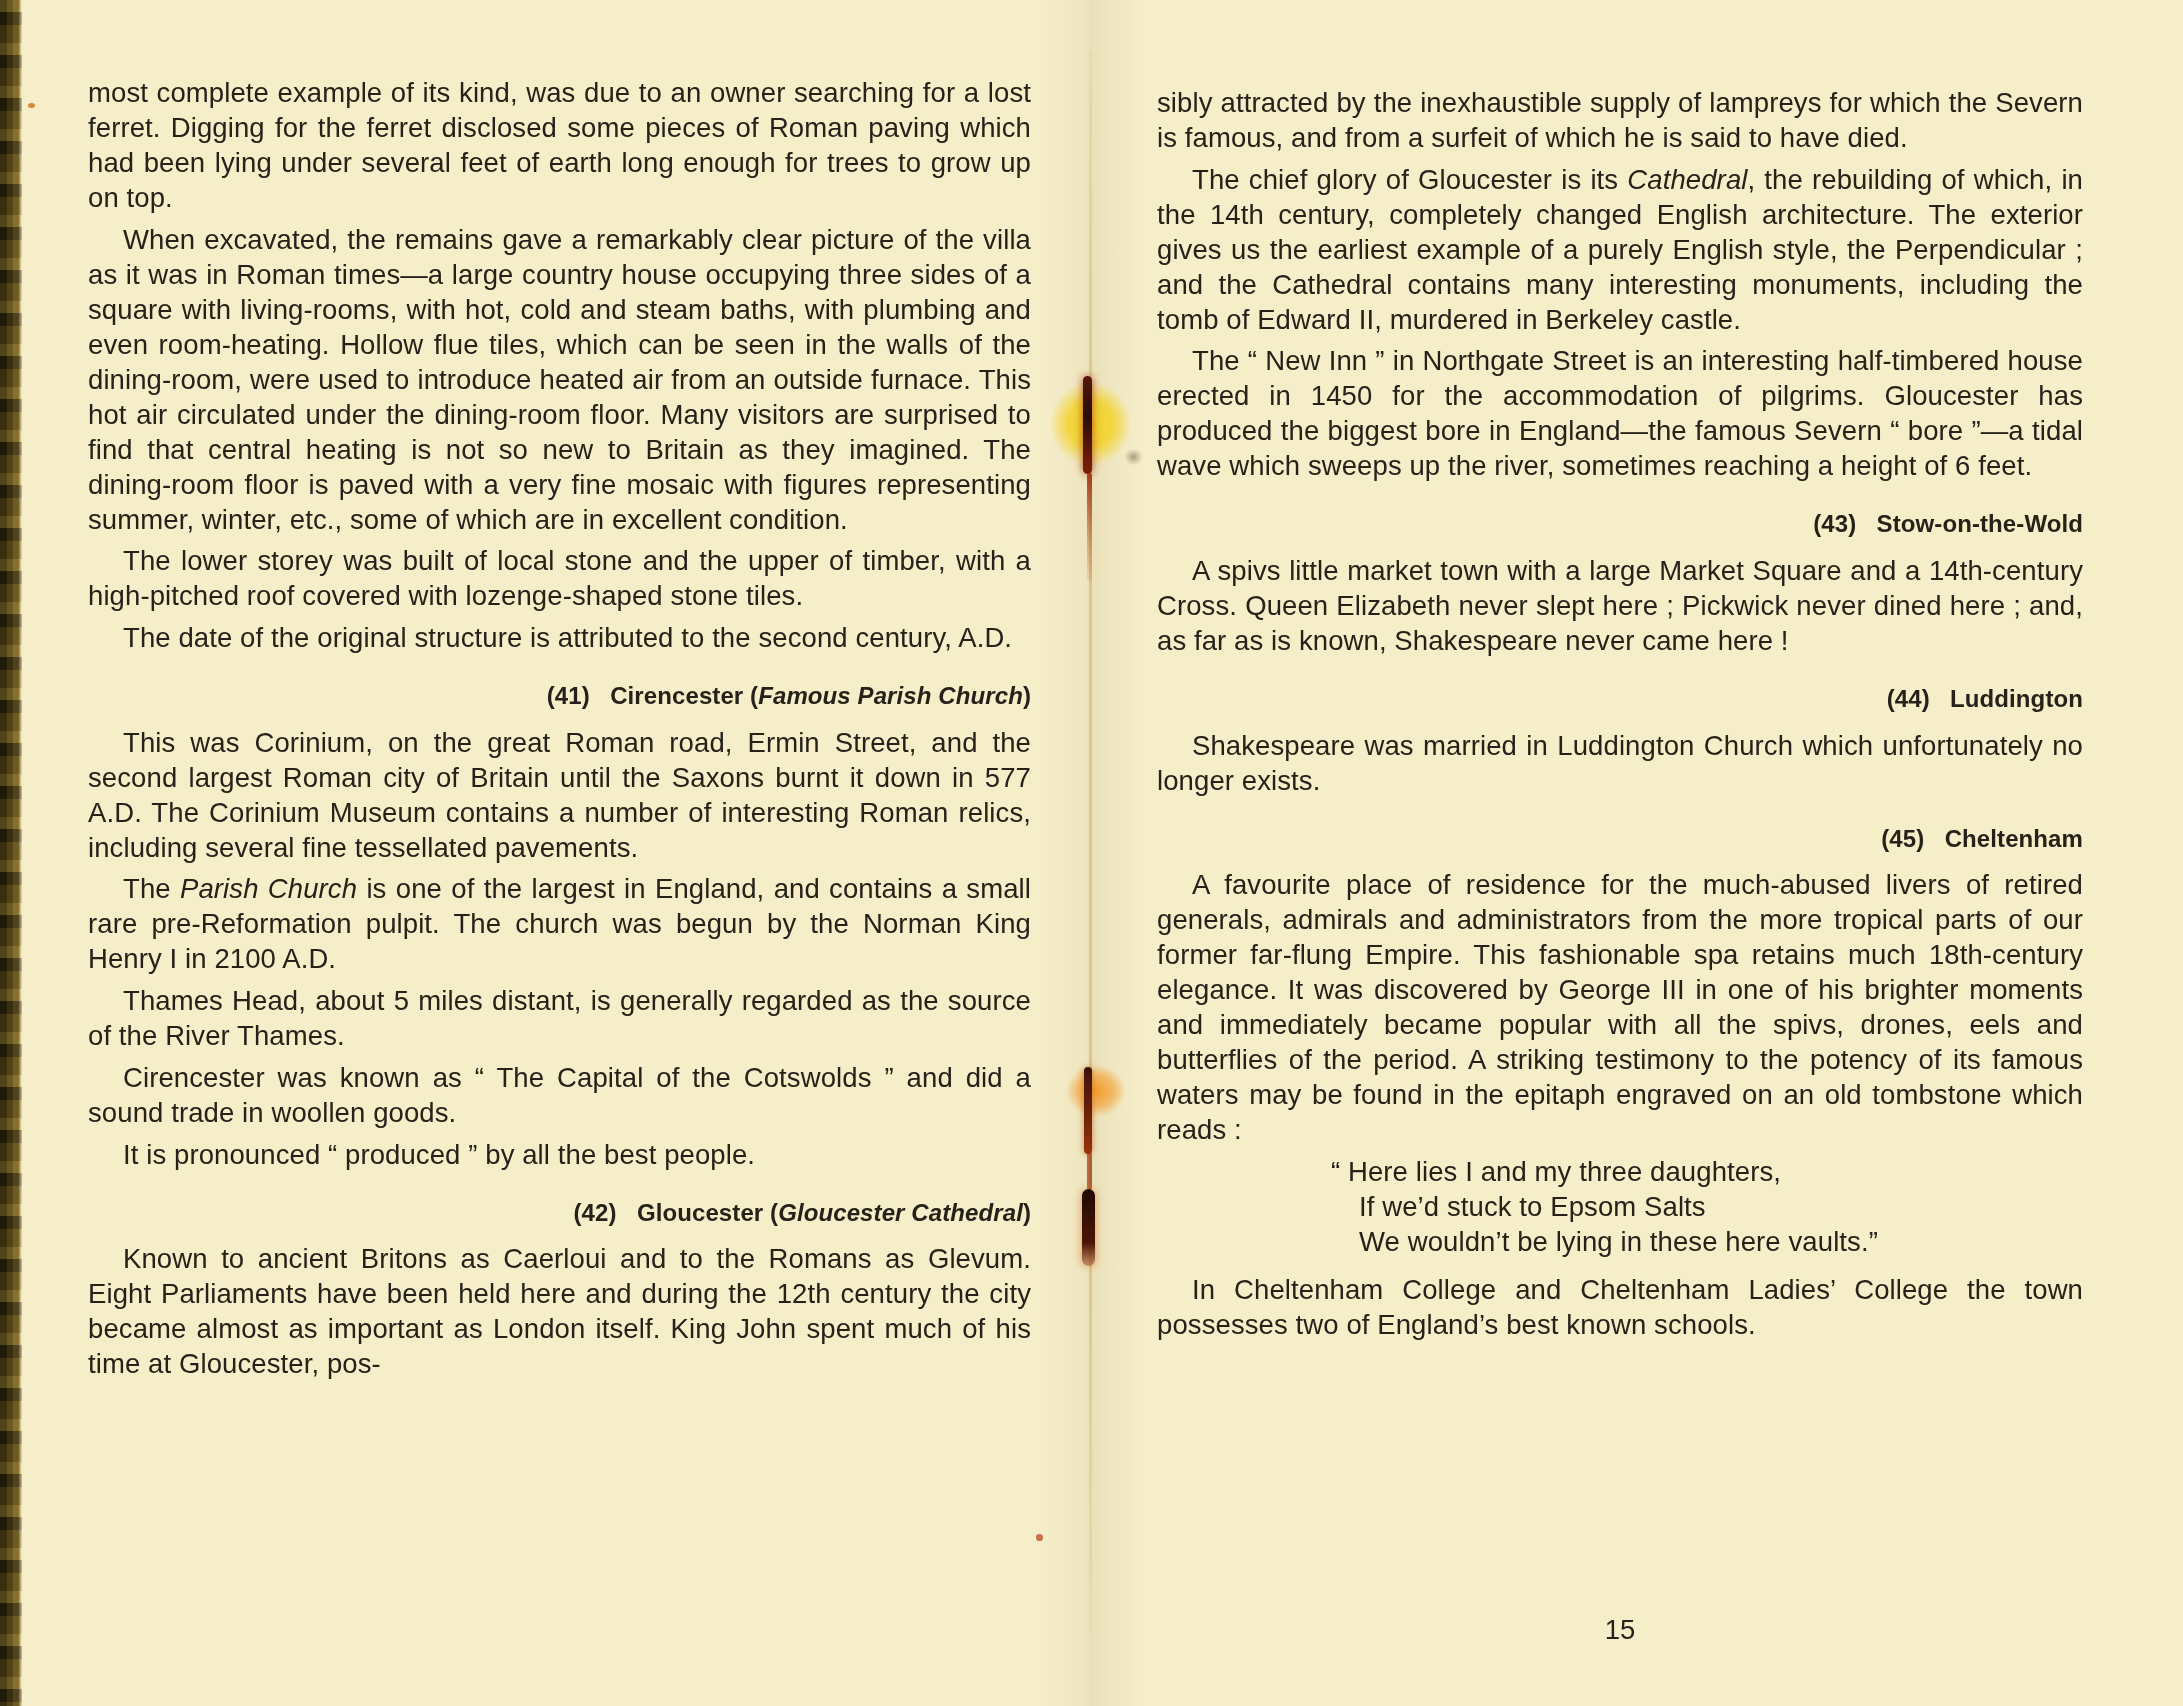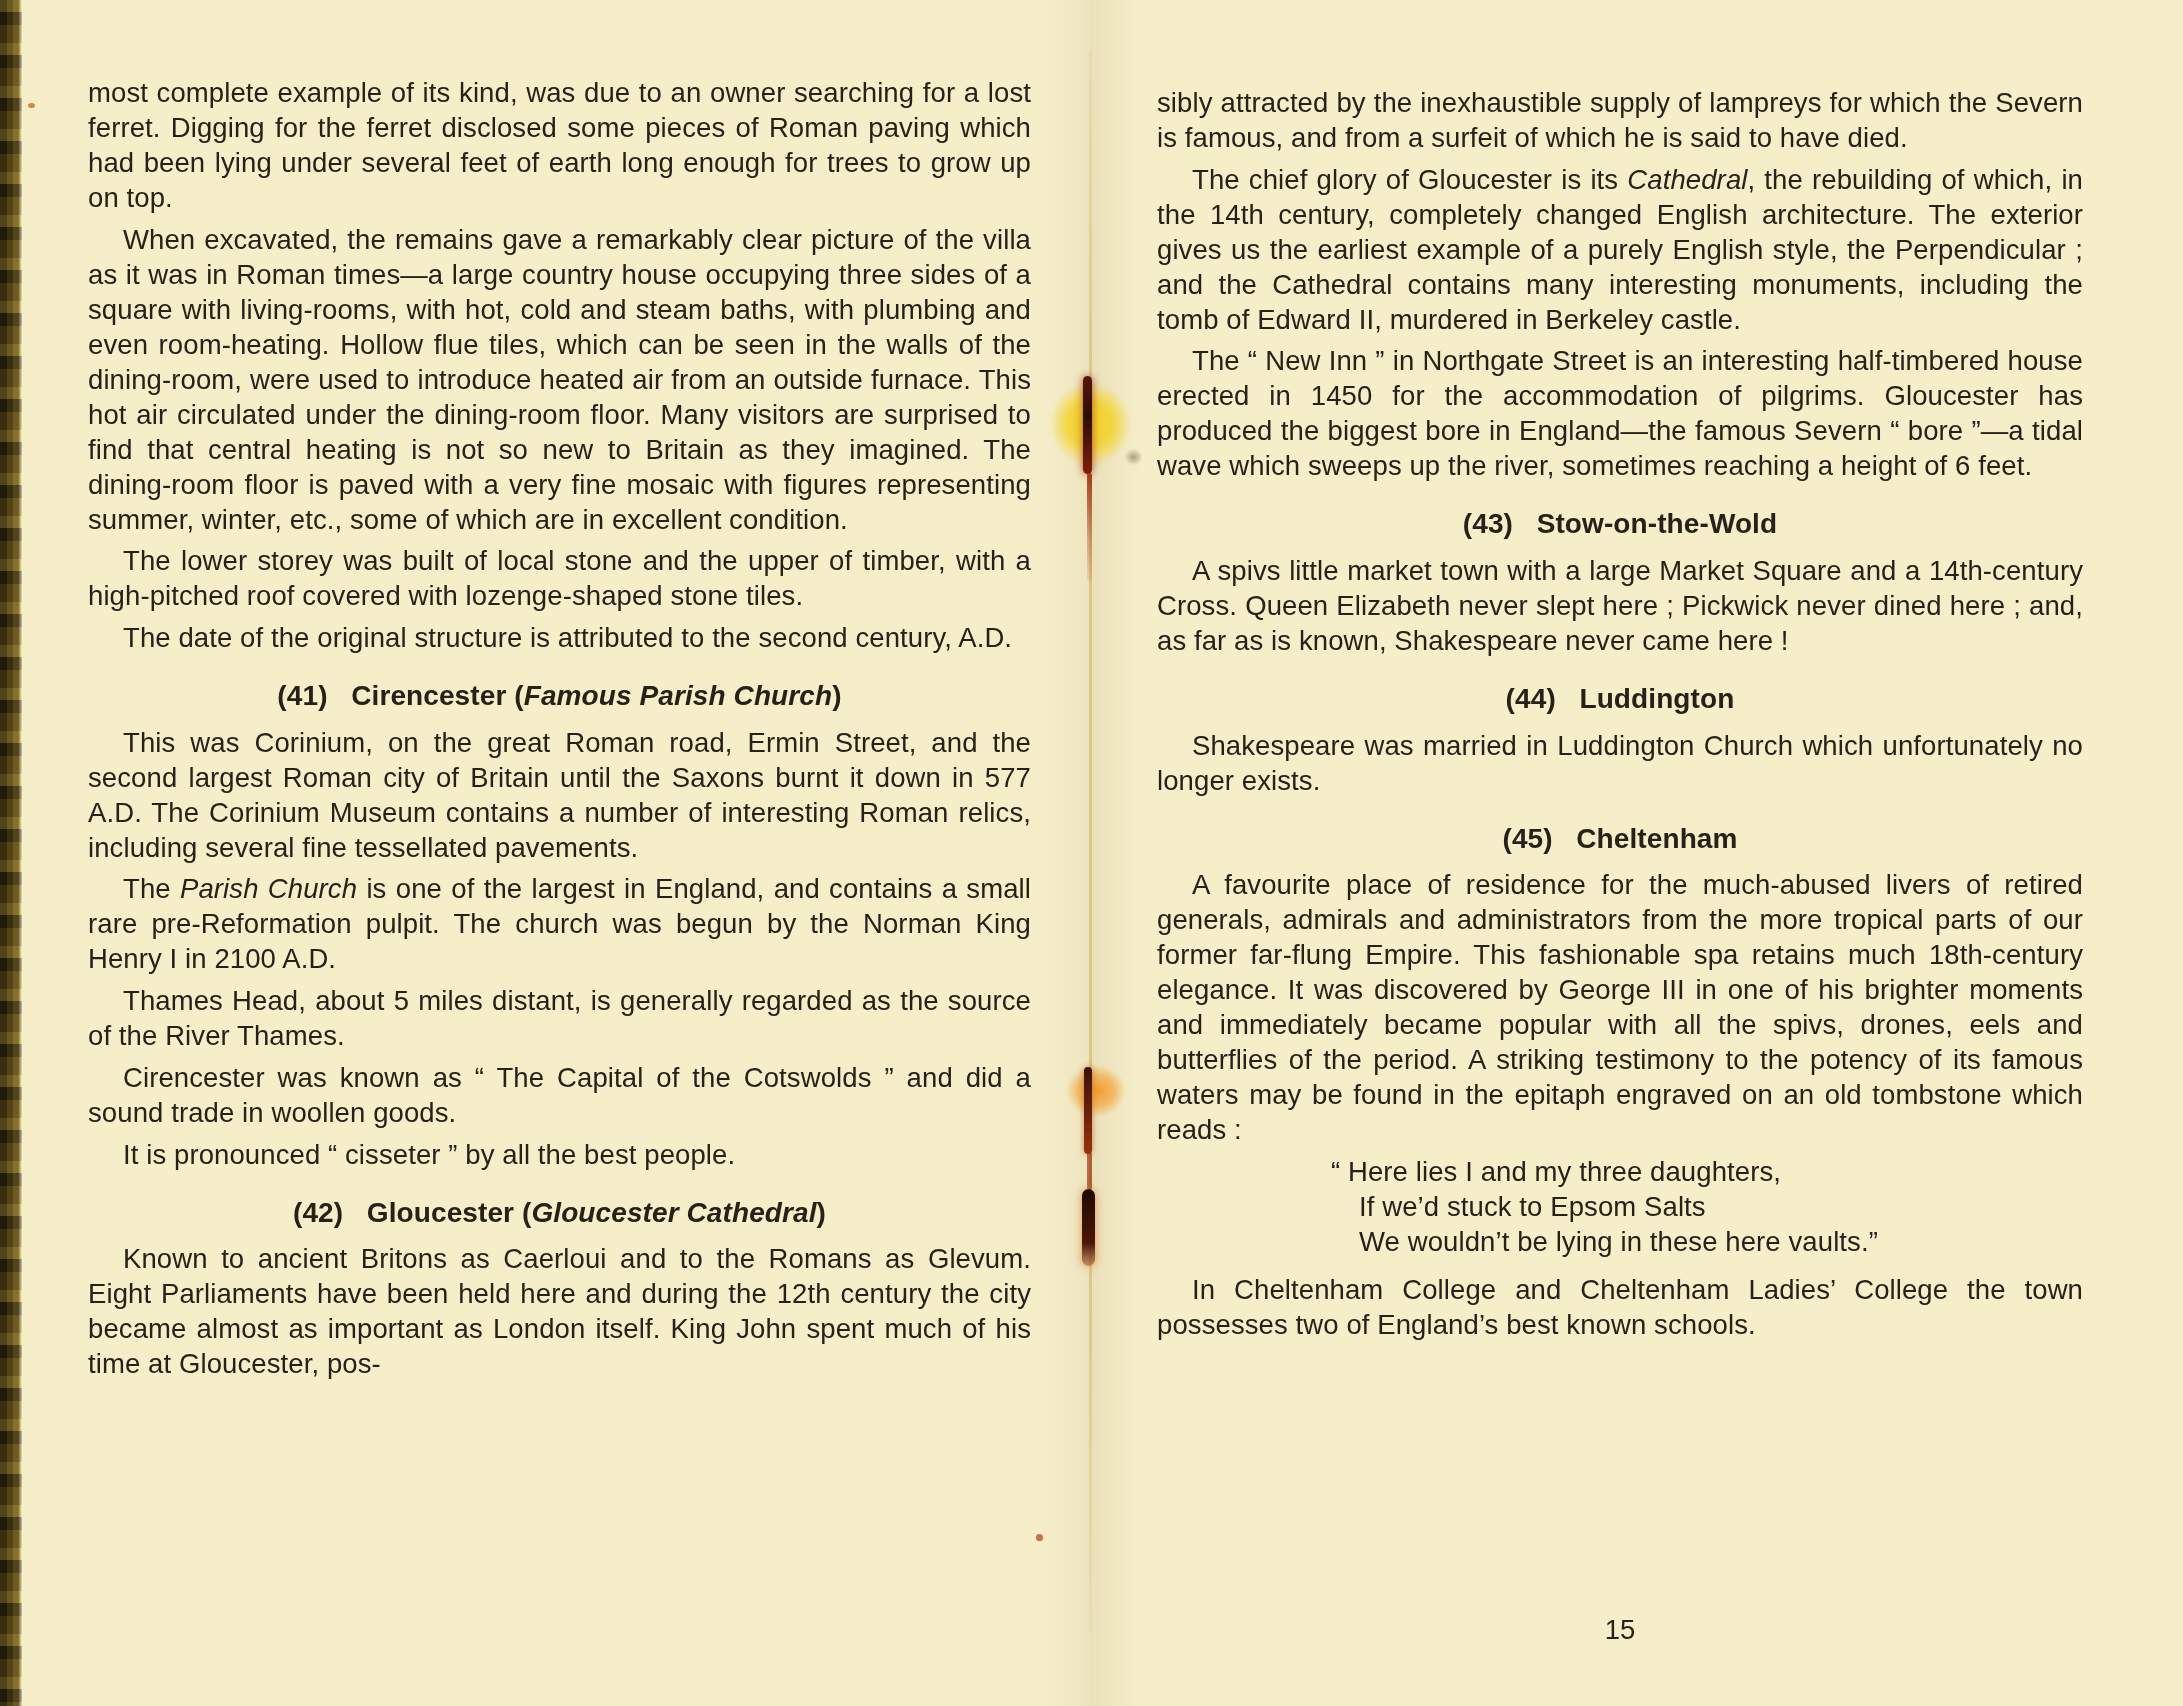--- a/index.html
+++ b/index.html
@@ -88,23 +88,23 @@
     font-size:27.5px;
     line-height:35px;
     letter-spacing:0.1px;
   }
   .page-col.left{left:88px;top:75px;width:943px;}
   .page-col.right{left:1157px;top:85px;width:926px;}
   .para{margin:0 0 6.7px 0;}
   .para.indent{text-indent:35px;}
   .heading{
     font-weight:bold;
-    font-size:28px;
+    font-size:24px;
     margin:23px 0 11.7px 0;
-    text-align:center;
+    text-align:right;
   }
   .heading .it{font-style:italic;margin-top:36px;}
   .it{font-style:italic;}
   .verse{
     margin:3.3px 0 13.3px 202px;
     text-align:left;
   }
   .verse-line.hang{text-indent:-28px;}
   .page-num{
     position:absolute;
@@ -136,21 +136,21 @@
   <div class="page-col left">
       <div class="para"><span>most complete example of its kind, was due to an owner searching for a lost ferret.  Digging for the ferret disclosed some pieces of Roman paving which had been lying under several feet of earth long enough for trees to grow up on top.</span></div>
       <div class="para indent"><span>When excavated, the remains gave a remarkably clear picture of the villa as it was in Roman times—a large country house occupying three sides of a square with living-rooms, with hot, cold and steam baths, with plumbing and even room-heating.  Hollow flue tiles, which can be seen in the walls of the dining-room, were used to introduce heated air from an outside furnace.  This hot air circulated under the dining-room floor.  Many visitors are surprised to find that central heating is not so new to Britain as they imagined.  The dining-room floor is paved with a very fine mosaic with figures representing summer, winter, etc., some of which are in excellent condition.</span></div>
       <div class="para indent"><span>The lower storey was built of local stone and the upper of timber, with a high-pitched roof covered with lozenge-shaped stone tiles.</span></div>
       <div class="para indent"><span>The date of the original structure is attributed to the second century, A.D.</span></div>
       <div class="heading"><span>(41)&nbsp;&nbsp;&nbsp;Cirencester (</span><span class="it">Famous Parish Church</span><span>)</span></div>
       <div class="para indent"><span>This was Corinium, on the great Roman road, Ermin Street, and the second largest Roman city of Britain until the Saxons burnt it down in 577 A.D.  The Corinium Museum contains a number of interesting Roman relics, including several fine tessellated pavements.</span></div>
       <div class="para indent"><span>The </span><span class="it">Parish Church</span><span> is one of the largest in England, and contains a small rare pre-Reformation pulpit.  The church was begun by the Norman King Henry I in 2100 A.D.</span></div>
       <div class="para indent"><span>Thames Head, about 5 miles distant, is generally regarded as the source of the River Thames.</span></div>
       <div class="para indent"><span>Cirencester was known as “ The Capital of the Cotswolds ” and did a sound trade in woollen goods.</span></div>
-      <div class="para indent"><span>It is pronounced “ cisseter ” by all the best people.</span></div>
+      <div class="para indent"><span>It is pronounced “ produced ” by all the best people.</span></div>
       <div class="heading"><span>(42)&nbsp;&nbsp;&nbsp;Gloucester (</span><span class="it">Gloucester Cathedral</span><span>)</span></div>
       <div class="para indent"><span>Known to ancient Britons as Caerloui and to the Romans as Glevum.  Eight Parliaments have been held here and during the 12th century the city became almost as important as London itself.  King John spent much of his time at Gloucester, pos-</span></div>
     </div>
   <div class="page-col right">
       <div class="para"><span>sibly attracted by the inexhaustible supply of lampreys for which the Severn is famous, and from a surfeit of which he is said to have died.</span></div>
       <div class="para indent"><span>The chief glory of Gloucester is its </span><span class="it">Cathedral</span><span>, the rebuilding of which, in the 14th century, completely changed English architecture.  The exterior gives us the earliest example of a purely English style, the Perpendicular ; and the Cathedral contains many interesting monuments, including the tomb of Edward II, murdered in Berkeley castle.</span></div>
       <div class="para indent"><span>The “ New Inn ” in Northgate Street is an interesting half-timbered house erected in 1450 for the accommodation of pilgrims.  Gloucester has produced the biggest bore in England—the famous Severn “ bore ”—a tidal wave which sweeps up the river, sometimes reaching a height of 6 feet.</span></div>
       <div class="heading"><span>(43)&nbsp;&nbsp;&nbsp;Stow-on-the-Wold</span></div>
       <div class="para indent"><span>A spivs little market town with a large Market Square and a 14th-century Cross.  Queen Elizabeth never slept here ; Pickwick never dined here ; and, as far as is known, Shakespeare never came here !</span></div>
       <div class="heading"><span>(44)&nbsp;&nbsp;&nbsp;Luddington</span></div>

